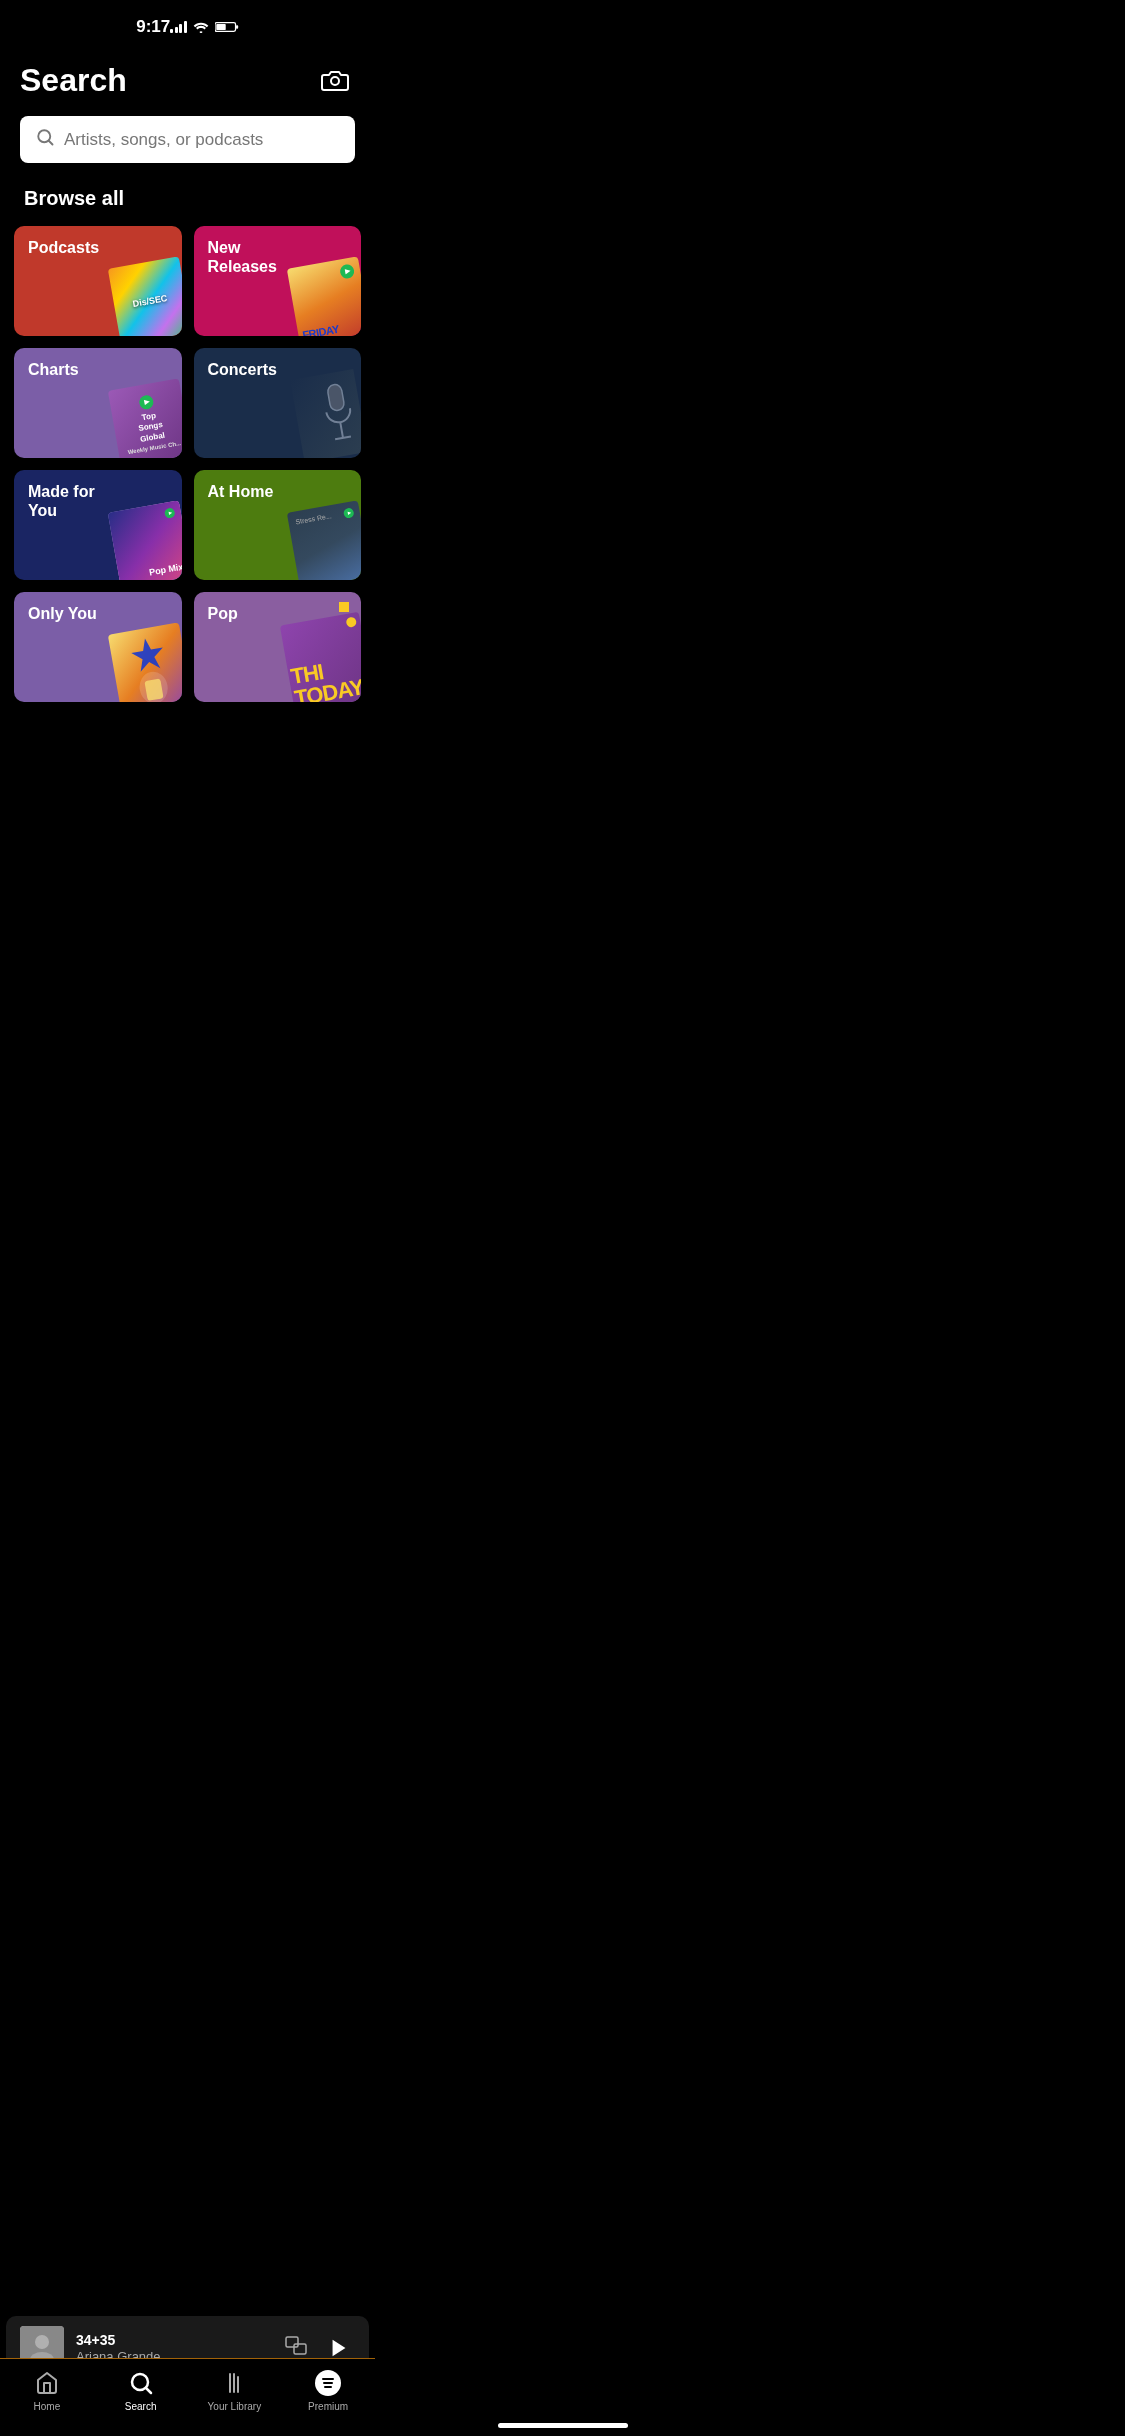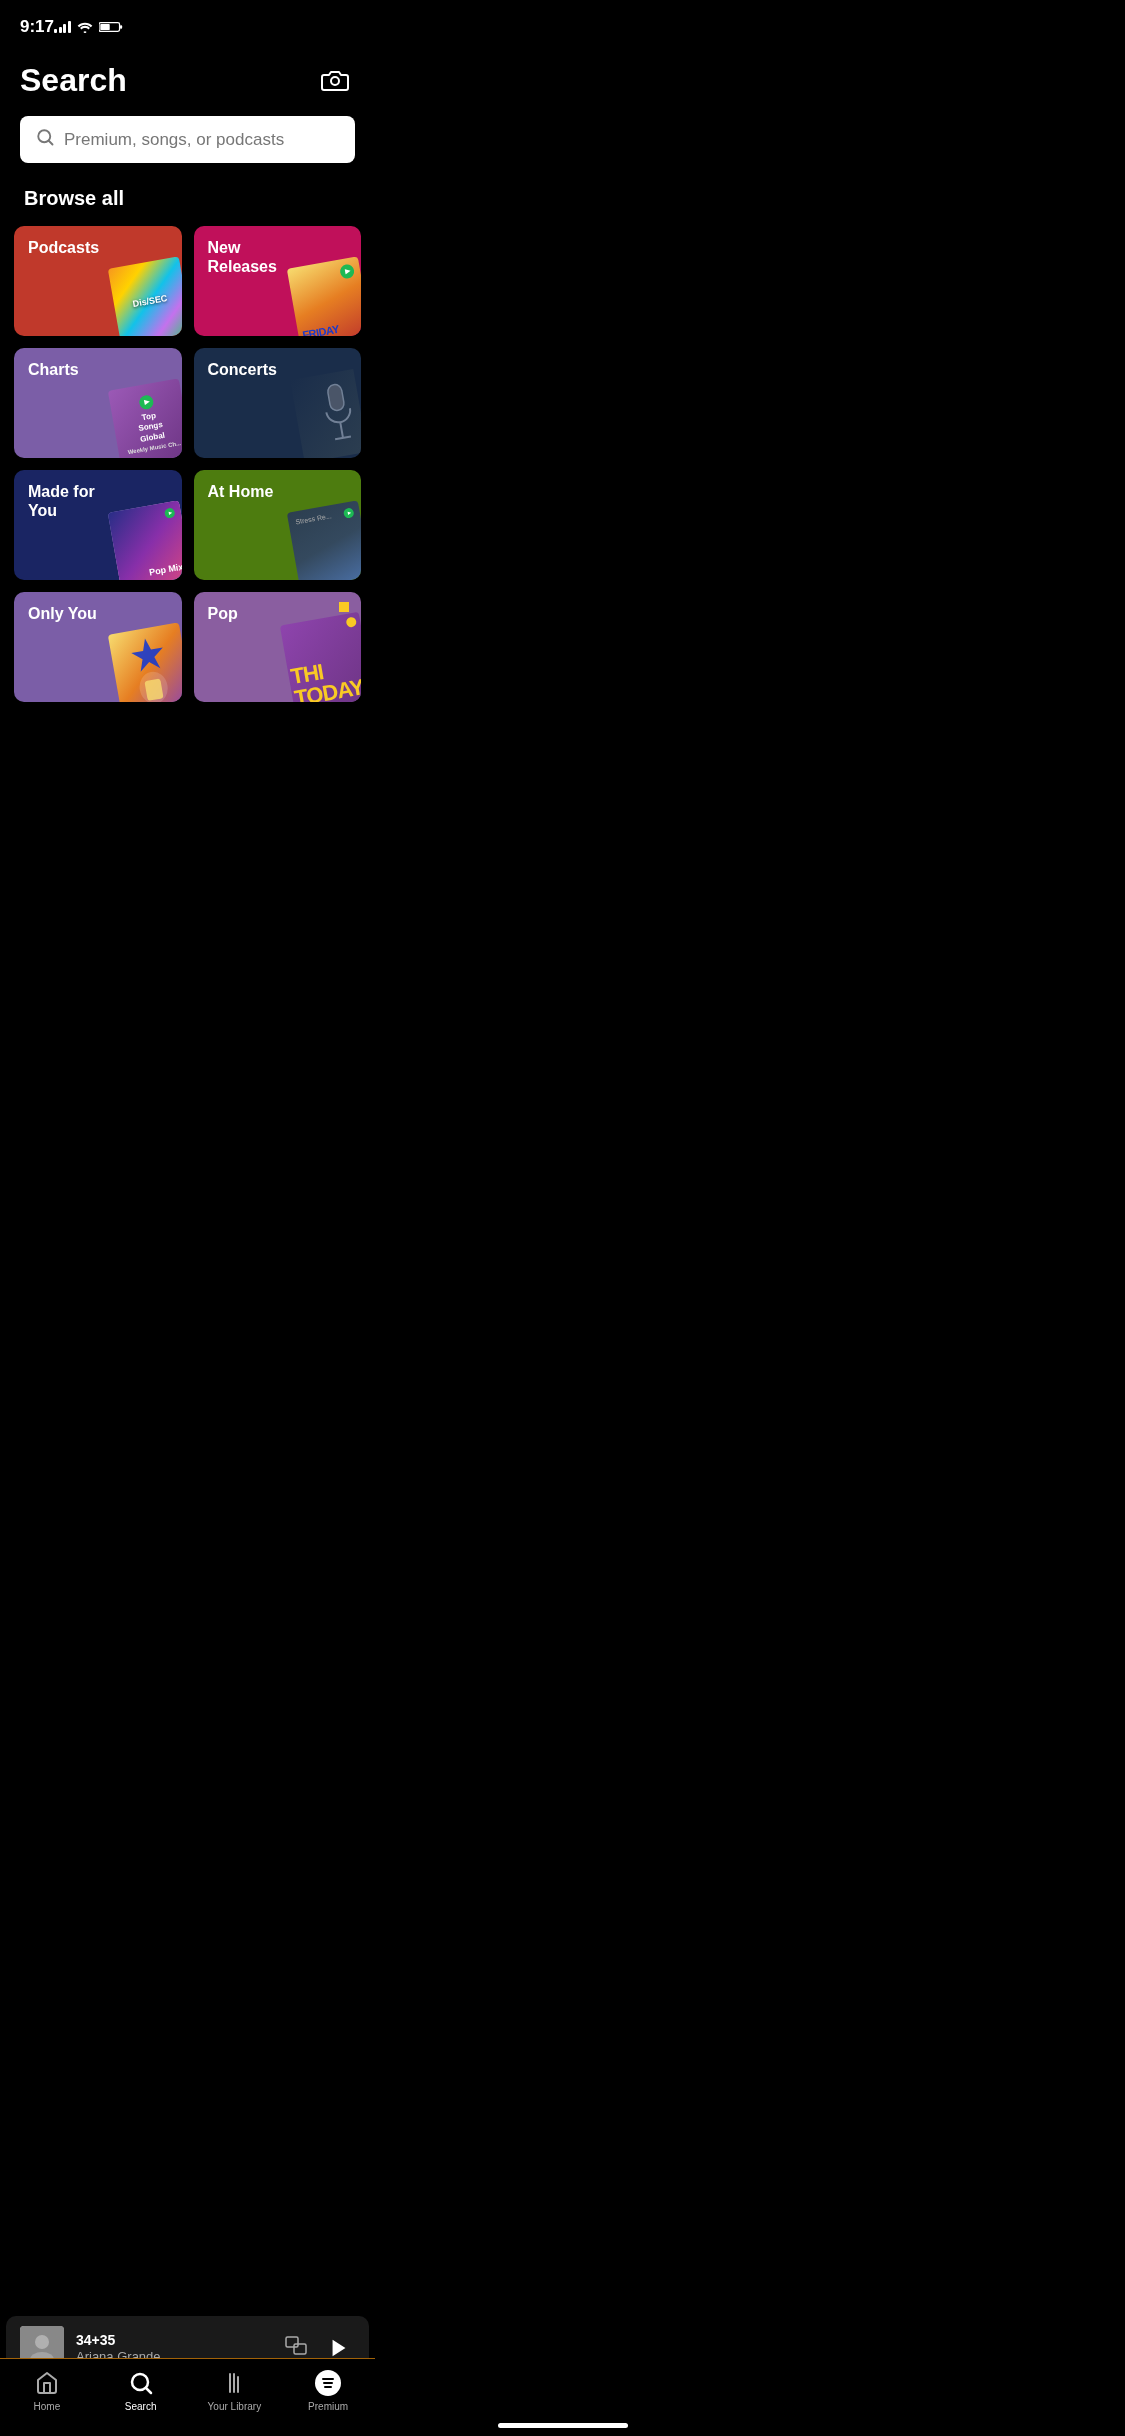--- a/index.html
+++ b/index.html
@@ -10,21 +10,21 @@
       font-family: -apple-system, BlinkMacSystemFont, 'Helvetica Neue', Arial, sans-serif;
       width: 375px;
       min-height: 812px;
       position: relative;
       overflow-x: hidden;
     }
 
     
     .status-bar {
       display: flex;
-      justify-content: flex-start;
+      justify-content: center;
       align-items: center;
       padding: 14px 20px 4px;
       height: 44px;
     }
     .status-time {
       font-size: 17px;
       font-weight: 600;
       color: #fff;
     }
     .status-icons {
@@ -381,21 +381,21 @@
 </div>
 
 <div class="search-bar-wrapper">
   <div class="search-bar">
     <span class="search-bar-icon">
       <svg width="18" height="18" viewBox="0 0 24 24" fill="none" stroke="#777" stroke-width="2.5" stroke-linecap="round">
         <circle cx="11" cy="11" r="8"></circle>
         <line x1="17" y1="17" x2="22" y2="22"></line>
       </svg>
     </span>
-    <span class="search-bar-placeholder">Premium, songs, or podcasts</span>
+    <span class="search-bar-placeholder">Artists, songs, or podcasts</span>
   </div>
 </div>
 
 <div class="browse-label">Browse all</div>
 
 <div class="grid">
 
   <div class="grid-card card-podcasts">
     <span class="card-label">Podcasts</span>
     <div class="card-art">

